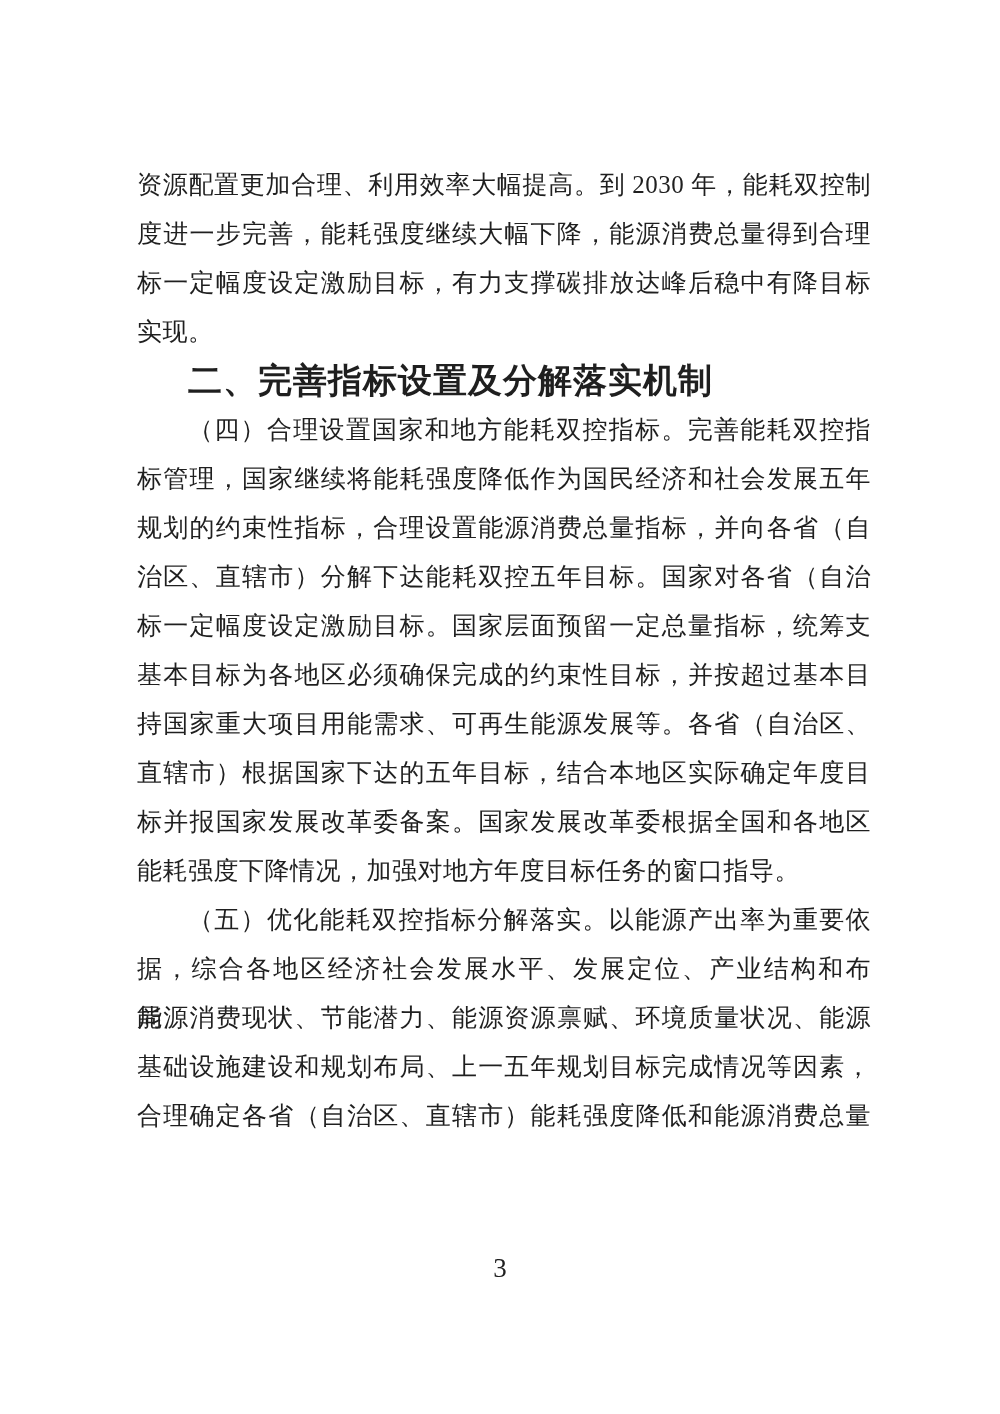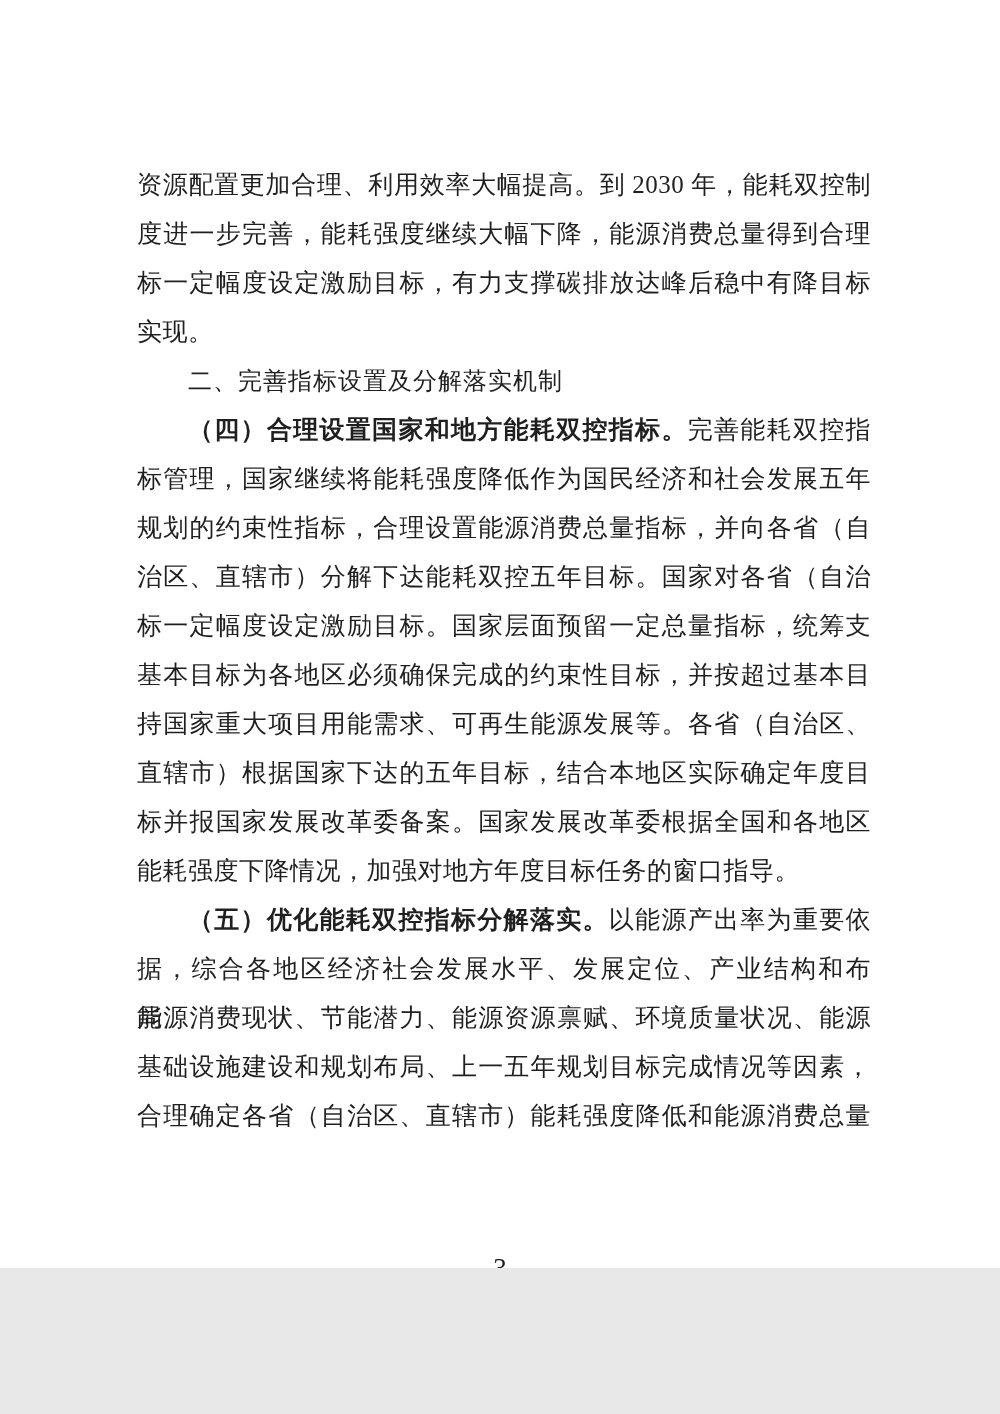--- a/index.html
+++ b/index.html
@@ -3,21 +3,21 @@
 <meta charset="utf-8">
 <style>
   html, body {
     margin: 0;
     padding: 0;
     background: #e8e8e8;
   }
   .page {
     position: relative;
     width: 1000px;
-    height: 1268px;
+    height: 1414px;
     margin: 0 auto;
     background: #ffffff;
     color: #1f1f1f;
     font-family: "Liberation Serif", "DejaVu Serif", serif;
     overflow: hidden;
   }
   .content {
     position: absolute;
     left: 137px;
     top: 160px;
@@ -32,25 +32,25 @@
     overflow: visible;
   }
   
   .j { text-align-last: justify; }
   
   .end { text-align-last: left; }
   
   .indent { text-indent: 51px; }
   .heading {
     font-family: "Liberation Sans", "DejaVu Sans", sans-serif;
-    font-weight: normal;
-    font-size: 24px;
+    font-weight: bold;
+    font-size: 34px;
     letter-spacing: 1px;
   }
-  .lead { font-weight: 700; }
+  .lead { font-weight: 400; }
   .page-number {
     position: absolute;
     top: 1247px;
     left: 0;
     width: 100%;
     height: 42px;
     line-height: 42px;
     text-align: center;
     font-size: 27px;
     font-family: "Liberation Serif", "DejaVu Serif", serif;

